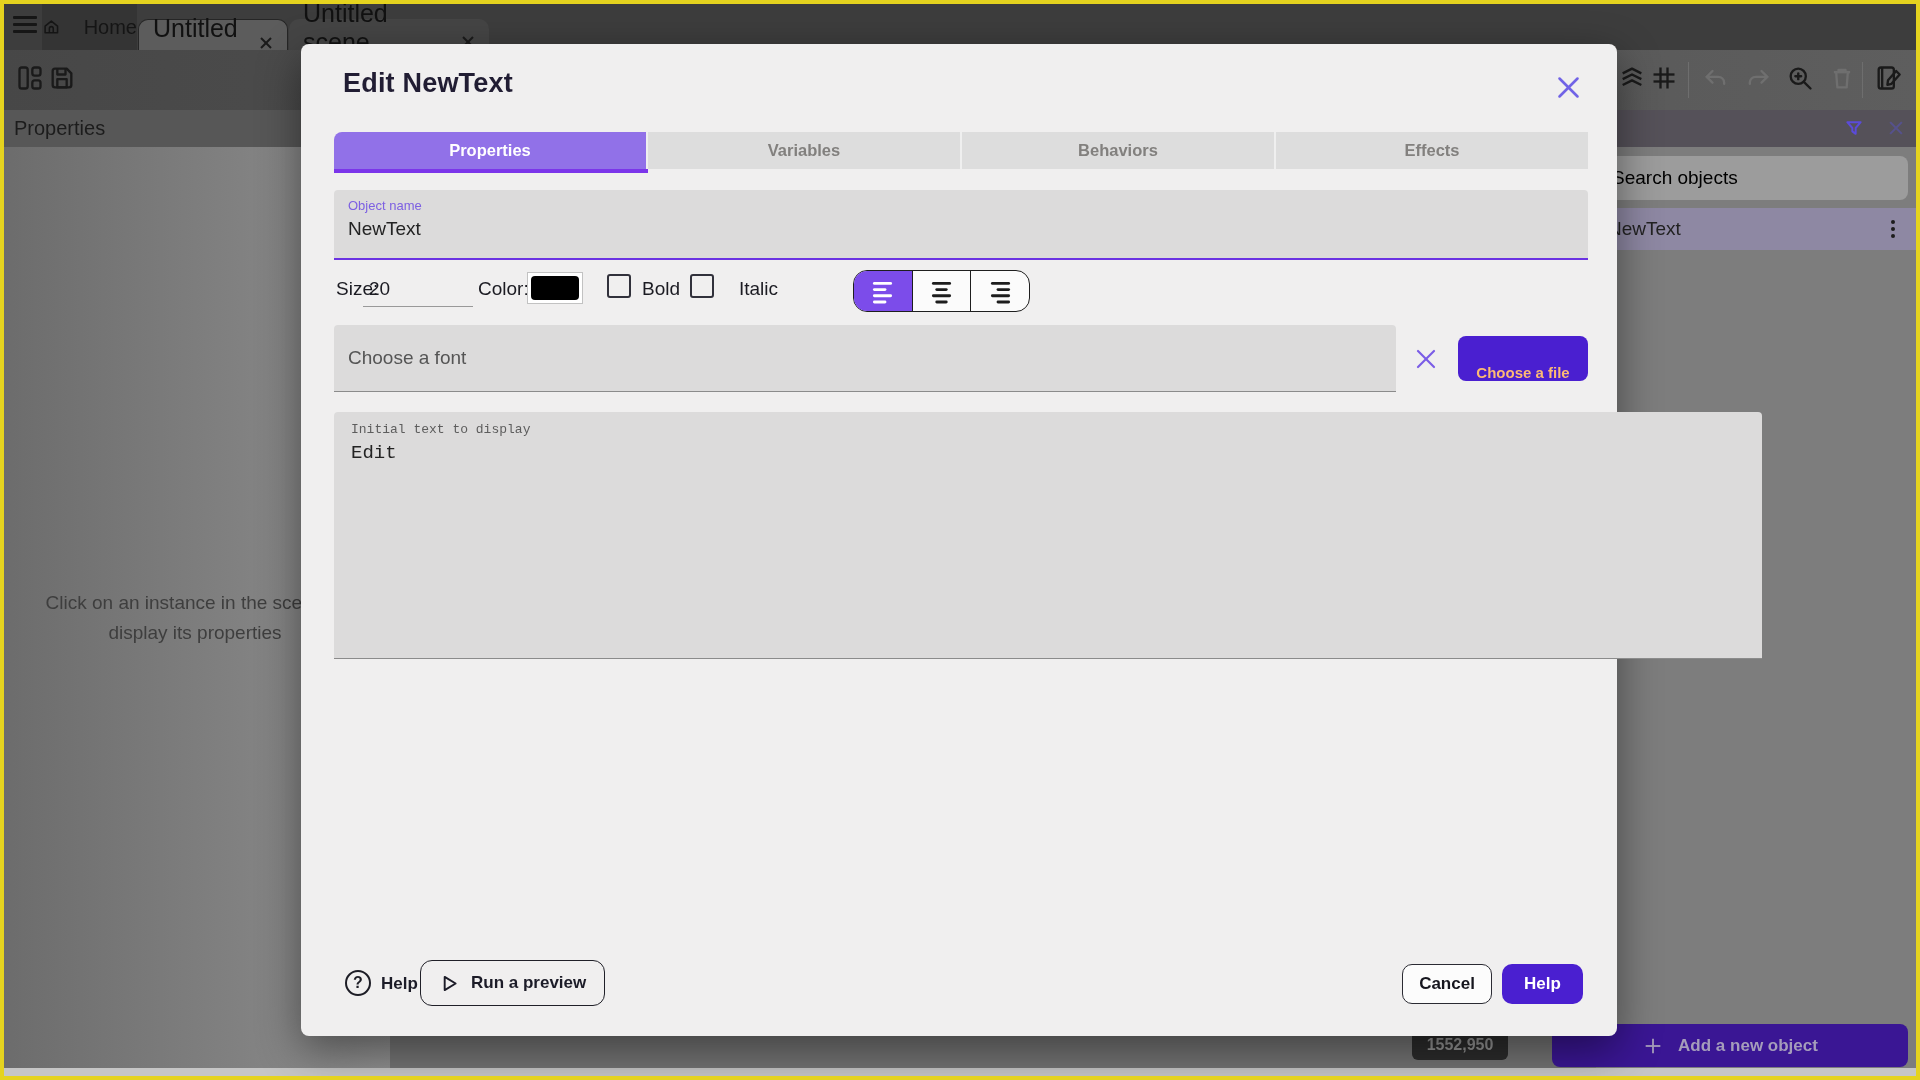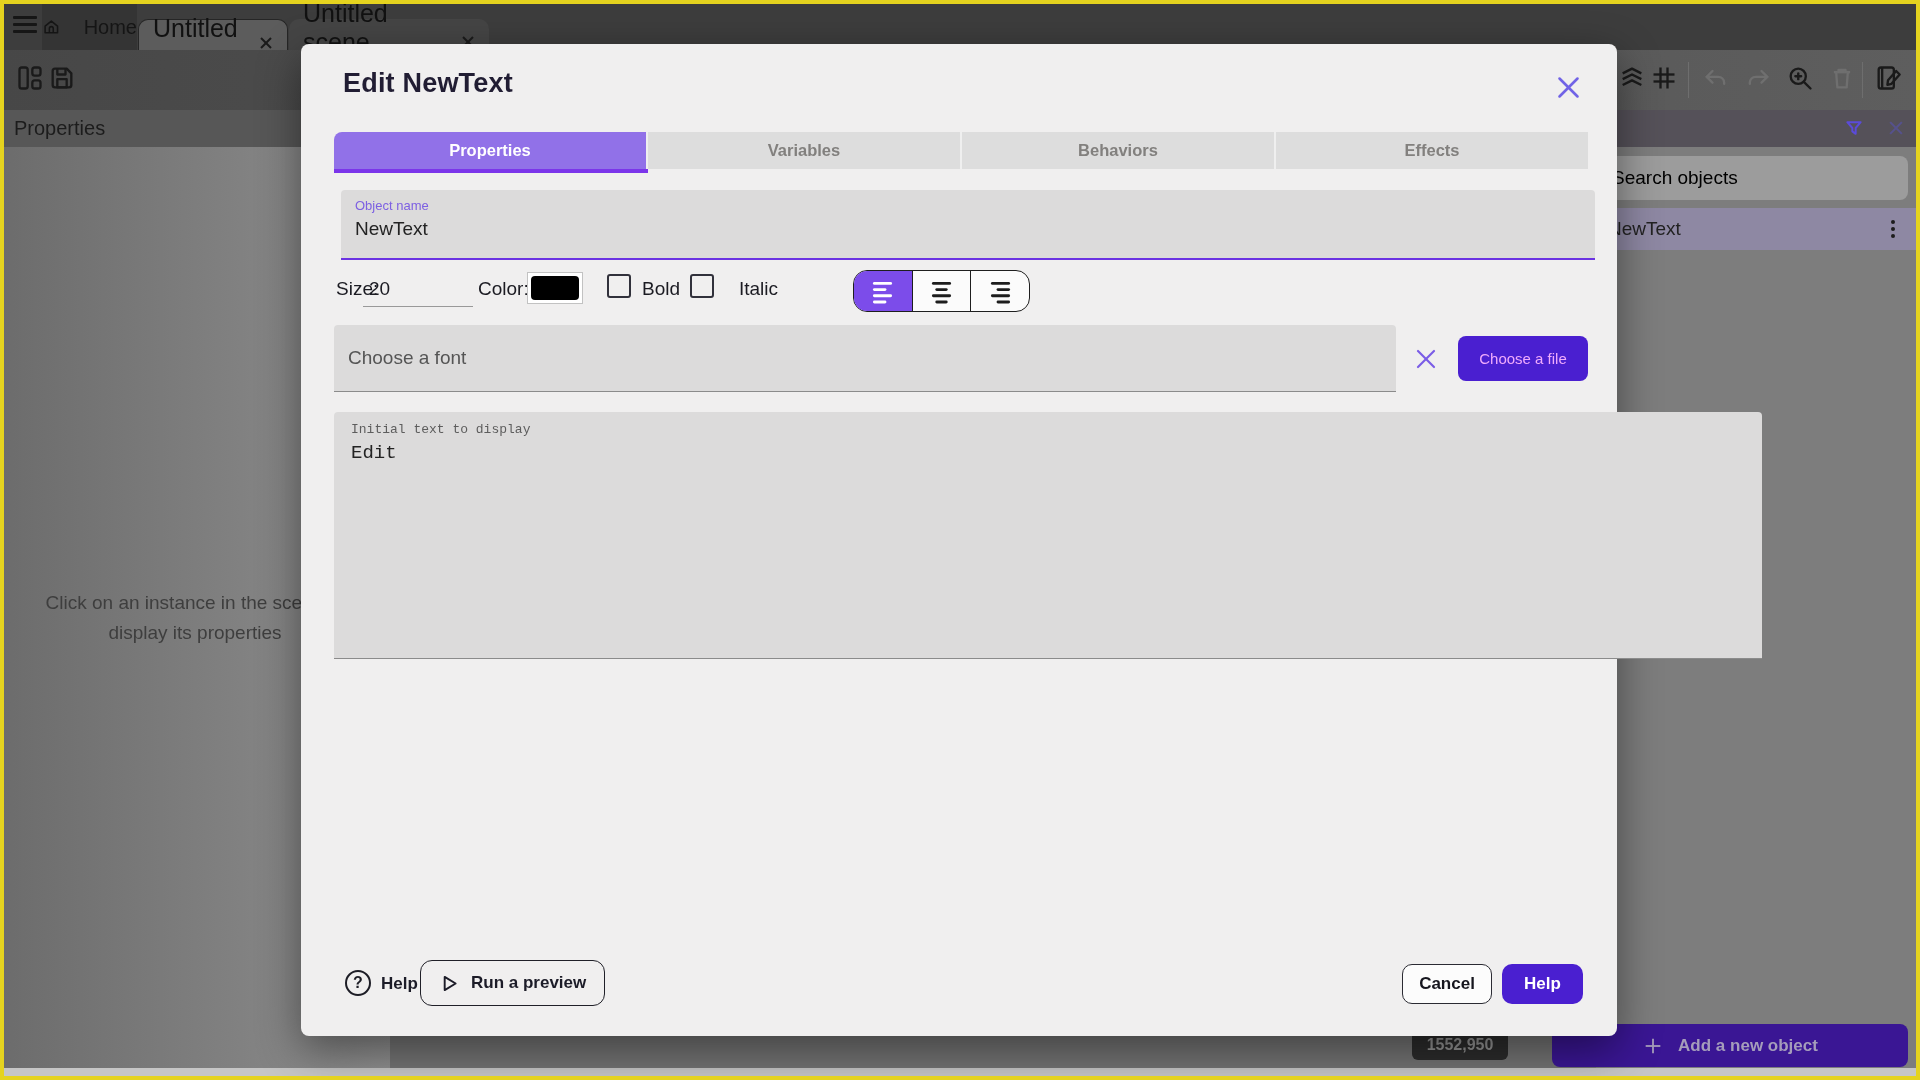--- a/index.html
+++ b/index.html
@@ -46,21 +46,21 @@
   .dlg-title { left:31px; top:24px; font-size:27px; font-weight:800; color:#211d33; letter-spacing:.2px;margin-left:11px; }
   .dlg-close { left:1254px; top:30px; width:27px; height:27px; color:#7163e6; }
 
   .dlg-tabs { left:33px; top:88px; width:1254px; height:37px; display:flex; }
   .dtab { flex:1; display:flex; align-items:center; justify-content:center; font-size:16.5px; font-weight:700; background:#dddddd; color:#82807e; }
   .dtab + .dtab { border-left:2px solid #efefef; }
   .dtab.sel { background:#9171e8; color:#fff; border-radius:8px 0 0 0; border-left:none; }
   .dlg-tab-indicator { left:33px; top:125px; width:314px; height:4px; background:#7b35ea; }
 
   .field { background:#dcdbdb; border-radius:4px 4px 0 0; }
-  .f-objname { left:40px; top:146px; width:1254px; height:70px; border-bottom:2px solid #6b33e2; }
+  .f-objname { left:33px; top:146px; width:1254px; height:70px; border-bottom:2px solid #6b33e2; }
   .f-label { position:absolute; left:14px; top:8px; font-size:13px; color:#5d5d5d; }
   .f-label.purple { color:#7d60e2; }
   .f-value { position:absolute; left:14px; top:28px; font-size:19px; color:#232323; }
 
   .row-text { font-size:19px; color:#1b1b22; }
   .size-label { left:35px; top:234px; }
   .size-value { left:68px; top:234px; }
   .size-underline { left:62px; top:262px; width:110px; height:1px; background:#999; }
   .color-label { left:177px; top:234px; }
   .swatch { left:226px; top:228px; width:56px; height:32px; background:#fff; border:1px solid #c2c2c2; }
@@ -72,21 +72,21 @@
   .italic-label { left:438px; top:234px; }
 
   .align-group { left:552px; top:226px; width:177px; height:42px; display:flex; border:1px solid #1e1e1e; border-radius:14px; overflow:hidden; background:#fbfbfb; }
   .align-btn { flex:1; display:flex; align-items:center; justify-content:center; color:#1d1d1d; }
   .align-btn + .align-btn { border-left:1px solid #1e1e1e; }
   .align-btn.sel { background:#7c4cea; color:#fff; }
   .align-btn svg { width:27px; height:27px; }
 
   .f-font { left:33px; top:281px; width:1062px; height:67px; border-bottom:1px solid #8b8b8b; display:flex; align-items:center; padding-left:14px; font-size:19px; color:#555; }
   .font-clear { left:1113px; top:303px; width:24px; height:24px; color:#7a5ce6; }
-  .choose-file-btn { left:1157px; top:292px; width:130px; height:45px; background:#4a1fd0; border-radius:8px; color:#f0abfc; font-size:15px; font-weight:400; display:flex; align-items:center; justify-content:center; }
+  .choose-file-btn { left:1157px; top:292px; width:130px; height:45px; background:#4a1fd0; border-radius:8px; color:#fdba74; font-size:15px; font-weight:700; display:flex; align-items:flex-end; justify-content:center; }
 
   .f-initial { left:33px; top:368px; width:1428px; height:247px; border-bottom:1px solid #8b8b8b;font-family:Liberation Mono, monospace; }
   .f-initial .f-value { left:17px; top:30px; }
   .f-initial .f-label { left:17px; top:10px; }
 
   .help-icon { left:44px; top:926px; width:26px; height:26px; border:2px solid #1d1d26; border-radius:50%; color:#1d1d26; font-size:16px; font-weight:700; display:flex; align-items:center; justify-content:center; }
   .help-label { left:80px; top:930px; font-size:17px; font-weight:700; color:#1c1c28; }
   .run-preview-btn { left:119px; top:916px; height:46px; padding:0 18px; border:1px solid #202028; border-radius:12px; display:flex; align-items:center; gap:11px; font-size:17px; font-weight:700; color:#1c1c28; background:transparent; }
   .run-preview-btn svg { width:21px; height:21px; }
   .cancel-btn { left:1101px; top:920px; width:90px; height:40px; background:#fcfcfc; border:1px solid #2b2b33; border-radius:10px; display:flex; align-items:center; justify-content:center; font-size:17px; font-weight:700; color:#16161e; }

